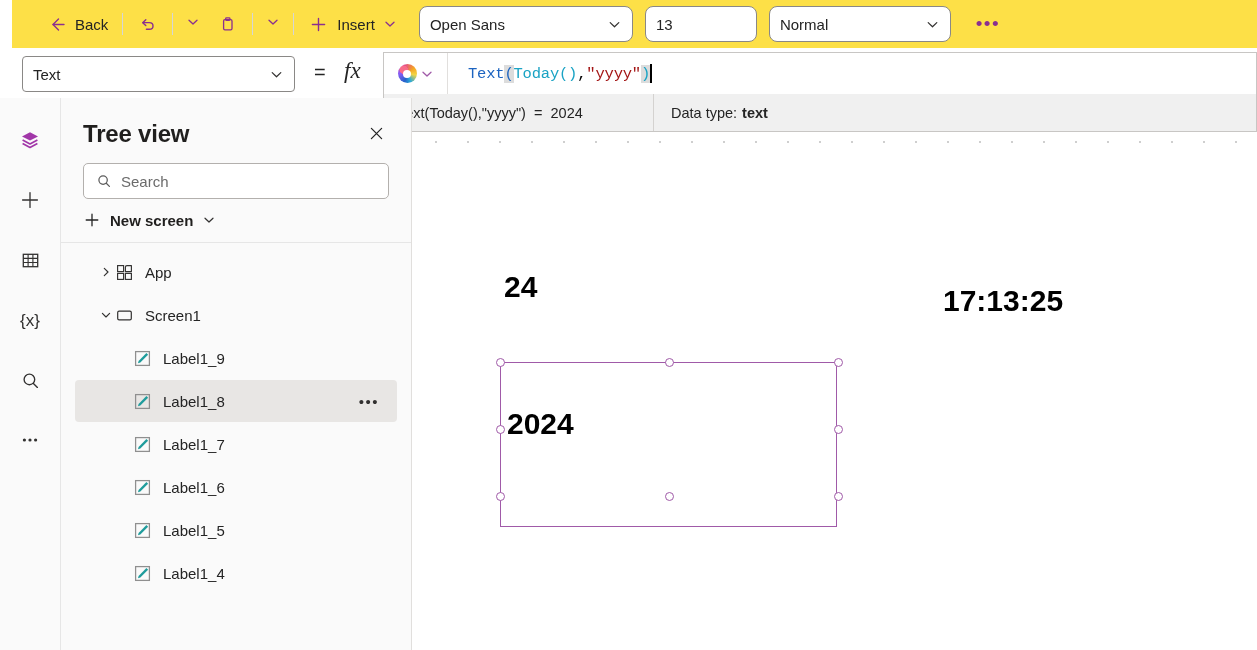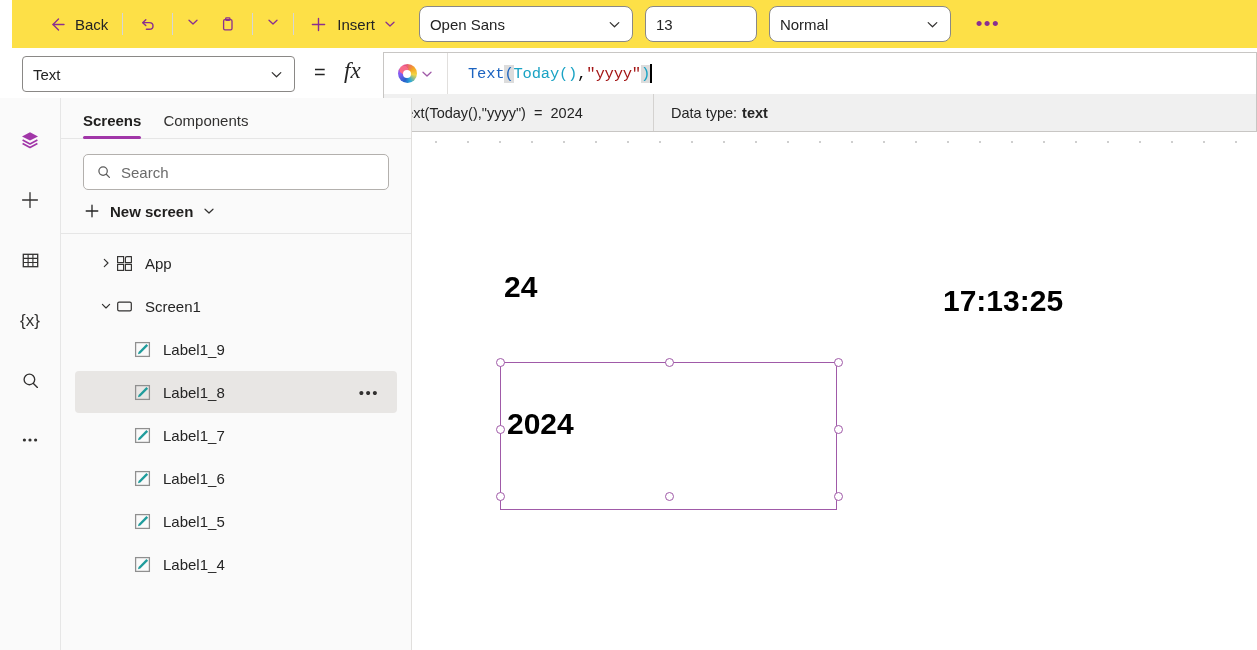--- a/index.html
+++ b/index.html
@@ -223,21 +223,21 @@
     position: absolute; color: #000000;
     font-family: "Liberation Sans", sans-serif;
     font-weight: 700; white-space: nowrap;
   }
   .lbl-24 { left: 92px; top: 138px; font-size: 30px; }
   .lbl-time { left: 531px; top: 140px; font-size: 30px; margin-top: 12px; }
   .lbl-2024 { left: 94px; top: 278px; font-size: 30px; }
 
   .selbox {
     position: absolute; left: 88px; top: 230px;
-    width: 337px; height: 148px;
+    width: 337px; height: 165px;
     border: 1px solid #a05aa8; background: transparent;
   }
   .handle {
     position: absolute; width: 9px; height: 9px;
     border: 1px solid #a05aa8; background: #ffffff; border-radius: 50%;
   }
   .h-nw { left: -5px; top: -5px; cursor: nwse-resize; }
   .h-n  { left: 164px; top: -5px; cursor: ns-resize; }
   .h-ne { left: 333px; top: -5px; cursor: nesw-resize; }
   .h-w  { left: -5px; top: 62px; cursor: ew-resize; }
@@ -431,29 +431,29 @@
           <circle cx="5.4" cy="11" r="1.6" fill="#323130"></circle>
           <circle cx="11" cy="11" r="1.6" fill="#323130"></circle>
           <circle cx="16.6" cy="11" r="1.6" fill="#323130"></circle>
         </svg>
       </span>
     </div>
   </div>
 
   <div class="treepanel">
 
-
-    <div class="tabs">
-      <div class="tab active">
-        <span>Screens</span>
-      </div>
-      <div class="tab">
-        <span>Components</span>
-      </div>
-    </div>
+    <div class="tree-head">
+      <span class="tree-title">Tree view</span>
+      <span class="close-x">
+        <svg width="17" height="17" viewBox="0 0 17 17" fill="none">
+          <path d="M3.4 3.4L13.6 13.6M13.6 3.4L3.4 13.6" stroke="#242424" stroke-width="1.25" stroke-linecap="round"></path>
+        </svg>
+      </span>
+    </div>
+
 
     <div class="search-row">
       <div class="search-box">
         <span style="display:flex;">
           <svg width="16" height="16" viewBox="0 0 16 16" fill="none">
             <circle cx="7.1" cy="7.1" r="4.2" stroke="#5c5c5c" stroke-width="1.25"></circle>
             <path d="M10.3 10.3L13.4 13.4" stroke="#5c5c5c" stroke-width="1.25" stroke-linecap="round"></path>
           </svg>
         </span>
         <span class="search-ph">Search</span>

